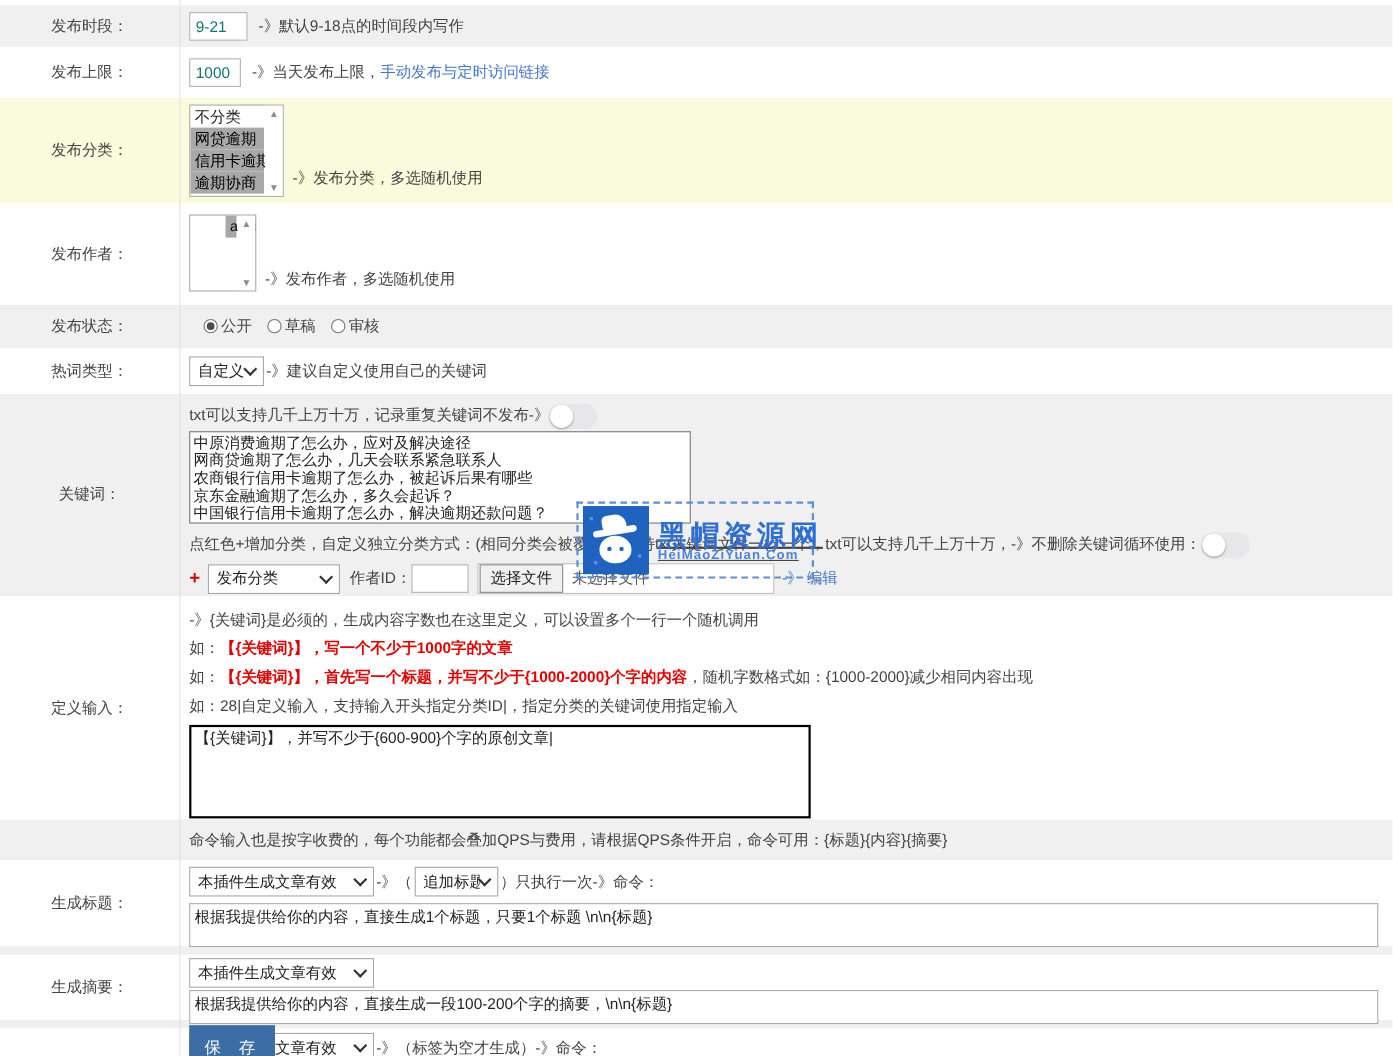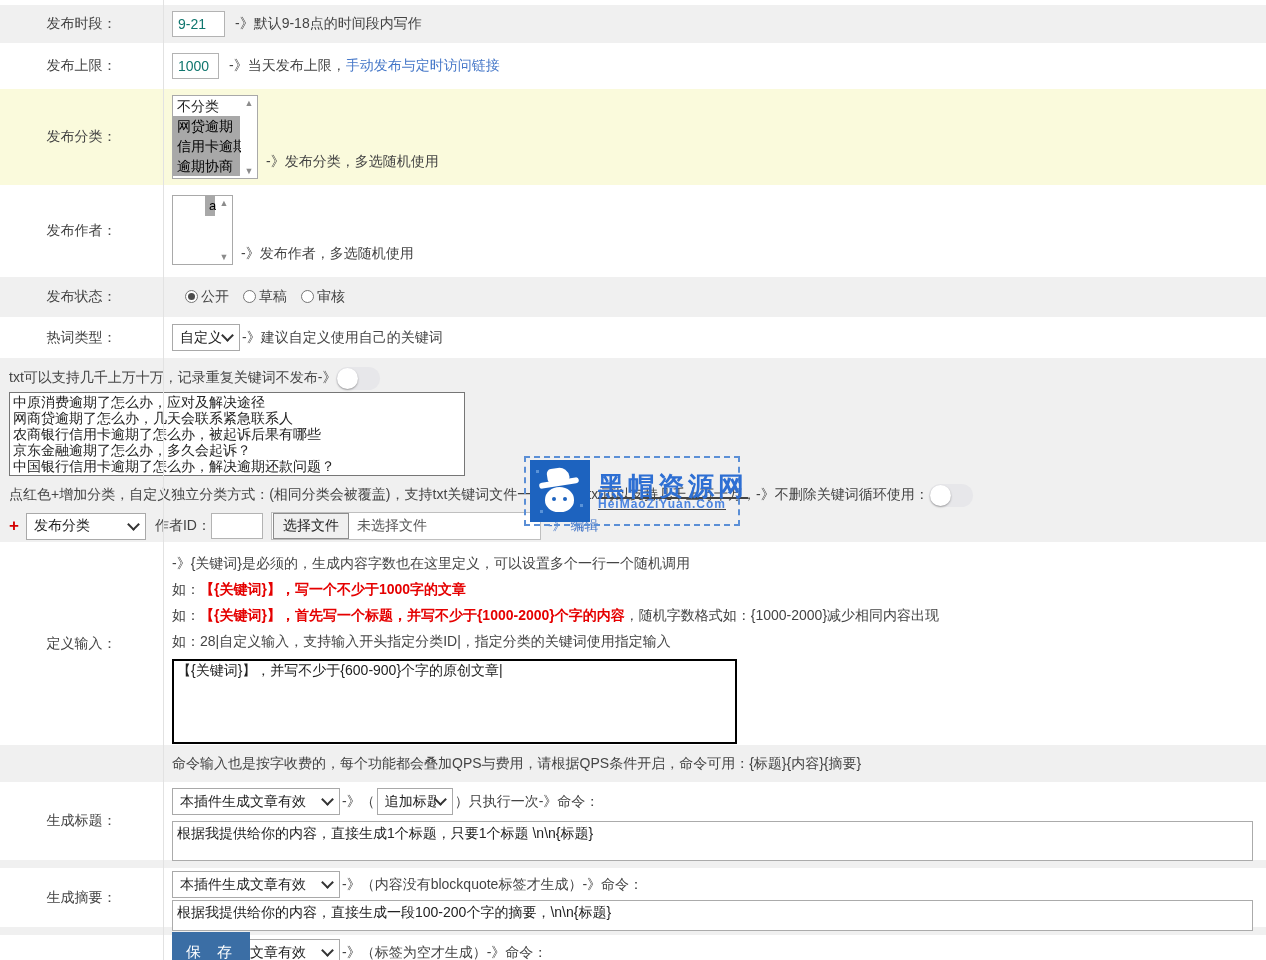--- a/index.html
+++ b/index.html
@@ -156,20 +156,21 @@
     <div class="content-cell vcenter">
       <div class="sel" style="width:68px;">
         <span class="sel-txt">自定义</span>
         <span class="chev"></span>
       </div>
       <span style="margin-left:2px;">-》建议自定义使用自己的关键词</span>
     </div>
   </div>
 
   <div class="row gray" style="height:184px;">
+    <div class="label-cell">关键词：</div>
     <div class="content-cell" style="padding-top:8px;">
       <div class="vcenter" style="height:24px;margin-bottom:2px;">
         <span class="nowrap">txt可以支持几千上万十万，记录重复关键词不发布-》</span>
         <span class="toggle"></span>
       </div>
       <textarea class="ta-keywords" style="">中原消费逾期了怎么办，应对及解决途径
 网商贷逾期了怎么办，几天会联系紧急联系人
 农商银行信用卡逾期了怎么办，被起诉后果有哪些
 京东金融逾期了怎么办，多久会起诉？
 中国银行信用卡逾期了怎么办，解决逾期还款问题？</textarea>
@@ -240,21 +241,20 @@
   <div class="gap-band"></div>
 
   <div class="row" style="height:59px;background:#fff;">
     <div class="label-cell">生成摘要：</div>
     <div class="content-cell" style="padding-top:3px;">
       <div class="vcenter" style="height:27px;">
         <div class="sel" style="width:168px;">
           <span class="sel-txt">本插件生成文章有效</span>
           <span class="chev"></span>
         </div>
-        <span style="margin-left:2px;">-》（内容没有blockquote标签才生成）-》命令：</span>
       </div>
       <textarea class="ta-wide ta-summary" style="margin-top: 2px;">根据我提供给你的内容，直接生成一段100-200个字的摘要，\n\n{标题}</textarea>
     </div>
   </div>
 
   <div class="gap-band"></div>
 
   <div class="row" style="height:25px;background:#fff;">
     <div class="label-cell"></div>
     <div class="content-cell" style="padding-top:4px;">

